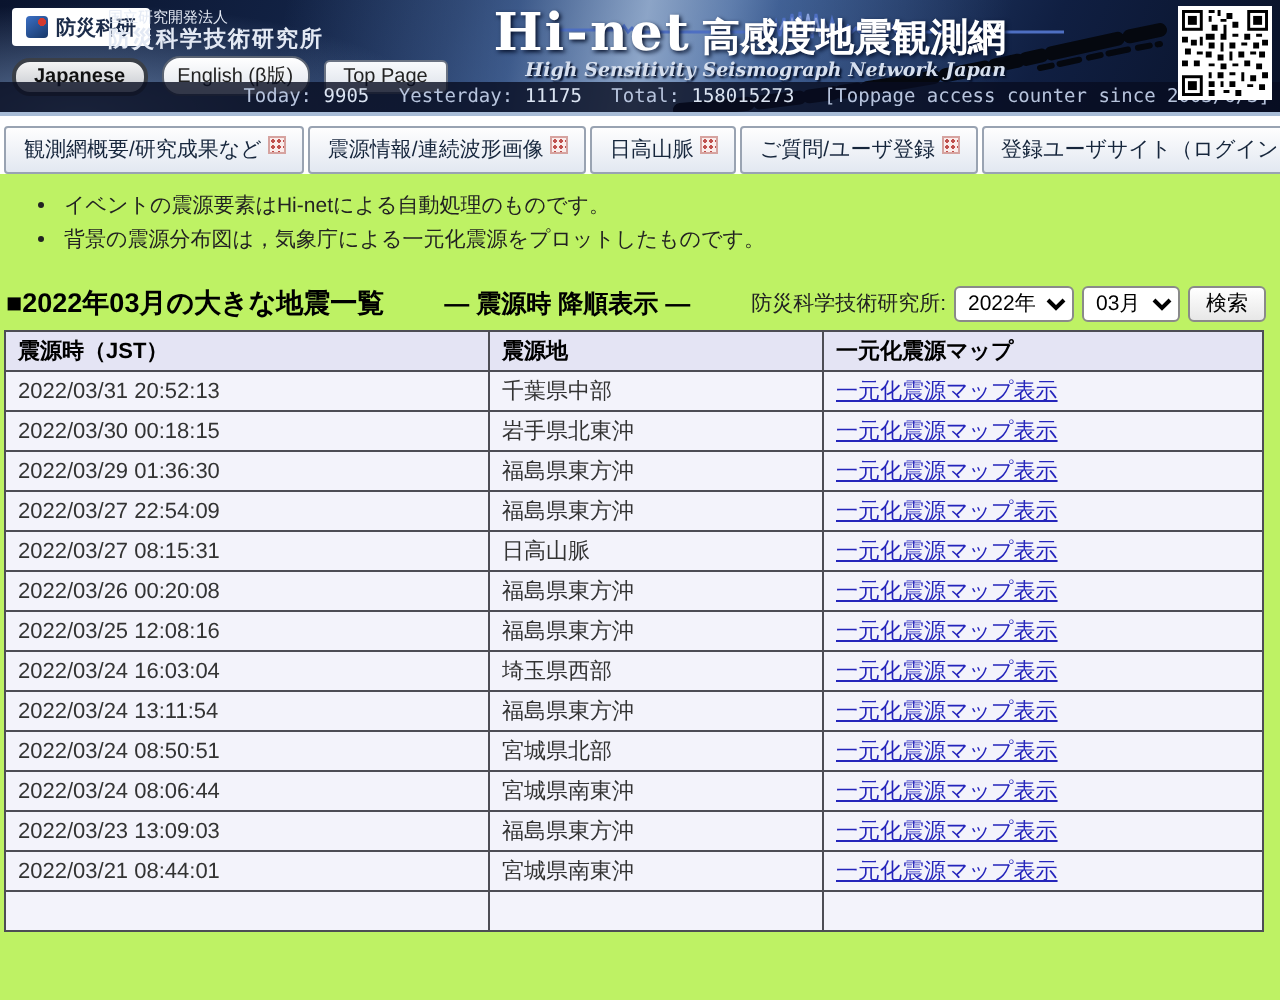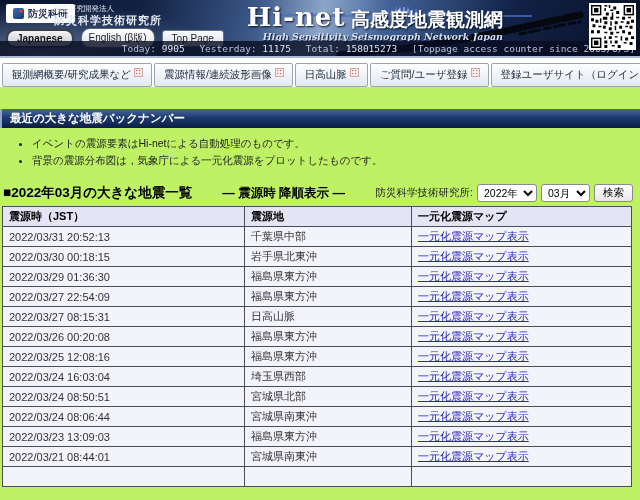--- a/index.html
+++ b/index.html
@@ -176,23 +176,20 @@
         <span>ご質問/ユーザ登録</span>
         <span class="tab-icon"></span>
       </div>
 
       <div class="tab">
         <span>登録ユーザサイト（ログイン）</span>
 
       </div>
     </div>
 
-  <div class="banner">
-    <span>最近の大きな地震バックナンバー</span>
-  </div>
 
   <ul class="notes">
 
       <li>イベントの震源要素はHi-netによる自動処理のものです。</li>
 
       <li>背景の震源分布図は，気象庁による一元化震源をプロットしたものです。</li>
     </ul>
 
   <div class="section-row">
     <div class="heading-left">
@@ -283,20 +280,27 @@
         </tr>
 
         <tr>
           <td>2022/03/24 16:03:04</td>
           <td>埼玉県西部</td>
           <td>
             <a href="#">一元化震源マップ表示</a>
           </td>
         </tr>
 
+        <tr>
+          <td>2022/03/24 13:11:54</td>
+          <td>福島県東方沖</td>
+          <td>
+            <a href="#">一元化震源マップ表示</a>
+          </td>
+        </tr>
 
         <tr>
           <td>2022/03/24 08:50:51</td>
           <td>宮城県北部</td>
           <td>
             <a href="#">一元化震源マップ表示</a>
           </td>
         </tr>
 
         <tr>

